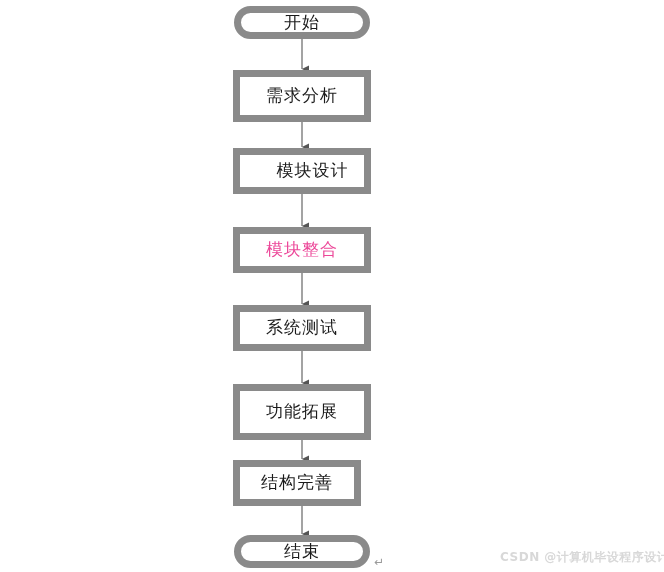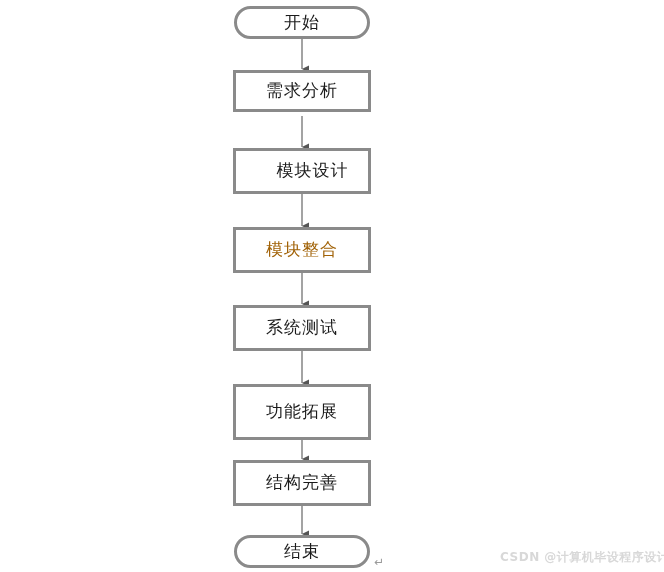--- a/index.html
+++ b/index.html
@@ -21,21 +21,21 @@
     position: absolute;
     left: 0;
     top: 0;
     width: 664px;
     height: 572px;
   }
   .node {
     position: absolute;
     box-sizing: border-box;
     background: #ffffff;
-    border: 3px solid #4d7c0f;
+    border: 7px solid #4d7c0f;
     display: flex;
     align-items: center;
     justify-content: center;
     color: #1b1b1b;
     font-size: 17px;
     letter-spacing: 1px;
     line-height: 1;
     user-select: none;
   }
   .node.terminator {
@@ -81,36 +81,36 @@
         <line x1="302" y1="351" x2="302" y2="383" stroke="#666666" stroke-width="1.2" marker-end="url(#arrowhead)"></line>
         <line x1="302" y1="430" x2="302" y2="459" stroke="#666666" stroke-width="1.2" marker-end="url(#arrowhead)"></line>
         <line x1="302" y1="506" x2="302" y2="534" stroke="#666666" stroke-width="1.2" marker-end="url(#arrowhead)"></line>
       </g>
   </svg>
 
   <div id="nodes-layer">
       <div class="node terminator" style="left: 234px; top: 6px; width: 136px; height: 33px; border-color: rgb(138, 138, 138); background: rgb(255, 255, 255); color: rgb(27, 27, 27);">
         <span class="node-label">开始</span>
       </div>
-      <div class="node" style="left: 233px; top: 70px; width: 138px; height: 42px; border-color: rgb(138, 138, 138); background: rgb(255, 255, 255); color: rgb(27, 27, 27);">
+      <div class="node" style="left: 233px; top: 70px; width: 138px; height: 52px; border-color: rgb(138, 138, 138); background: rgb(255, 255, 255); color: rgb(27, 27, 27);">
         <span class="node-label">需求分析</span>
       </div>
       <div class="node" style="left: 233px; top: 148px; width: 138px; height: 46px; border-color: rgb(138, 138, 138); background: rgb(255, 255, 255); color: rgb(27, 27, 27); padding-left: 21px;">
         <span class="node-label">模块设计</span>
       </div>
-      <div class="node" style="left: 233px; top: 227px; width: 138px; height: 46px; border-color: rgb(138, 138, 138); background: rgb(255, 255, 255); color: #a16207; justify-content: center;">
+      <div class="node" style="left: 233px; top: 227px; width: 138px; height: 46px; border-color: rgb(138, 138, 138); background: rgb(255, 255, 255); color: #ec4899; justify-content: center;">
         <span class="node-label">模块整合</span>
       </div>
       <div class="node" style="left: 233px; top: 305px; width: 138px; height: 46px; border-color: rgb(138, 138, 138); background: rgb(255, 255, 255); color: rgb(27, 27, 27); align-items: center;">
         <span class="node-label">系统测试</span>
       </div>
       <div class="node" style="left: 233px; top: 384px; width: 138px; height: 56px; border-color: rgb(138, 138, 138); background: rgb(255, 255, 255); color: rgb(27, 27, 27);">
         <span class="node-label">功能拓展</span>
       </div>
-      <div class="node" style="left: 233px; top: 460px; width: 138px; height: 46px; border-color: rgb(138, 138, 138); background: rgb(255, 255, 255); color: rgb(27, 27, 27);">
+      <div class="node" style="left: 233px; top: 460px; width: 128px; height: 46px; border-color: rgb(138, 138, 138); background: rgb(255, 255, 255); color: rgb(27, 27, 27);">
         <span class="node-label">结构完善</span>
       </div>
       <div class="node terminator" style="left: 234px; top: 535px; width: 136px; height: 33px; border-color: rgb(138, 138, 138); background: rgb(255, 255, 255); color: rgb(27, 27, 27); justify-content: center;">
         <span class="node-label">结束</span>
       </div>
     </div>
 
   <div class="watermark" style="left: 500px; top: 549px; color: rgb(216, 216, 216);">CSDN @计算机毕设程序设计</div>
 
   <div class="pilcrow" style="left: 374px; top: 556px;">↵</div>

